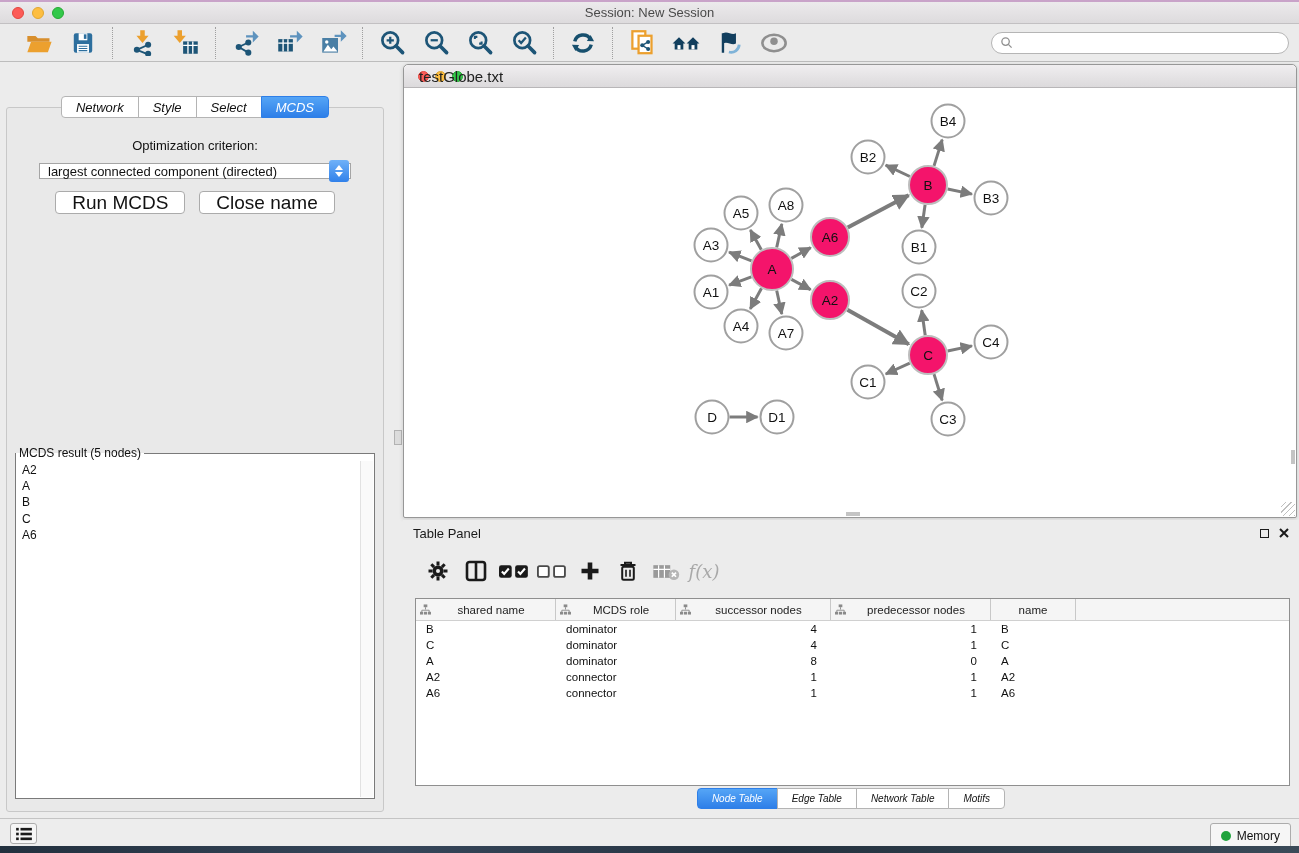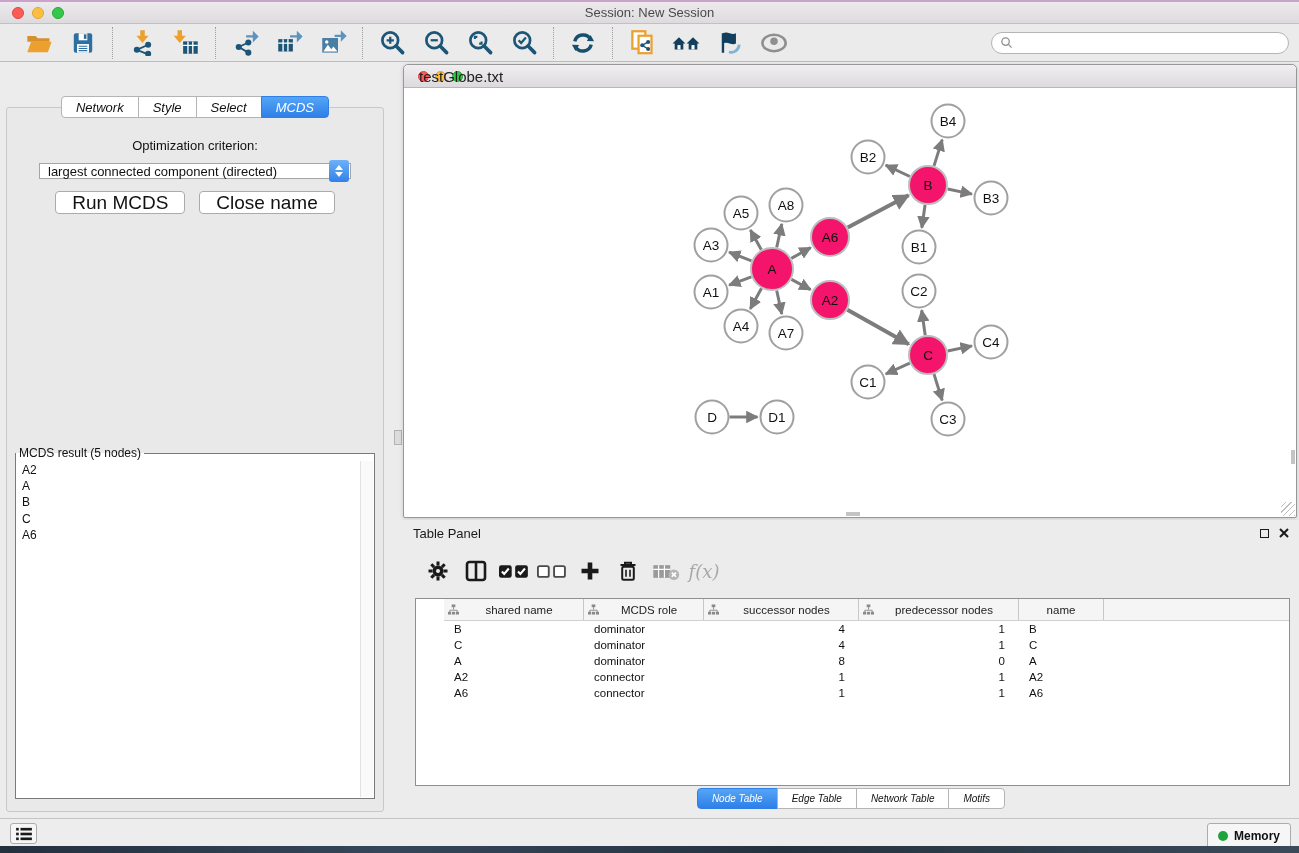--- a/index.html
+++ b/index.html
@@ -82,39 +82,39 @@
   .nw-vscroll { position:absolute; right:1px; top:362px; width:4px; height:14px; background:#C4C4C4; }
 
   
   .table-panel { position:absolute; left:403px; top:520px; width:896px; height:298px; background:#ECECEC; }
   .tp-toolbar { position:absolute; left:0; top:28px; height:46px; right:0; display:flex;
                 align-items:center; gap:4px; padding-left:18px; }
   .tp-btn { width:34px; height:34px; border:none; background:transparent; display:flex;
             align-items:center; justify-content:center; cursor:pointer; }
   .tp-btn.disabled { cursor:default;align-items:center; }
   .data-table { position:absolute; left:12px; right:9px; top:78px; height:188px; background:#fff;
-                border:1px solid #8F8F8F; overflow:hidden;padding-left:28px; }
+                border:1px solid #8F8F8F; overflow:hidden; }
   .dt-header { display:flex; height:22px; background:#F5F5F5; border-bottom:1px solid #D0D0D0; }
   .dt-hcell { display:flex; align-items:center; border-right:1px solid #C8C8C8; font-size:11.5px;
               color:#222; padding:0 4px; }
   .dt-hcell .hlabel { flex:1; text-align:center; }
   .dt-row { display:flex; height:16px; font-size:11.5px; color:#111; cursor:default; }
   .dt-cell { padding:0 10px; display:flex; align-items:center; overflow:hidden; }
   .dt-cell.right { justify-content:flex-end; padding-right:14px; }
   .tp-tabs { position:absolute; left:0; right:0; top:268px; display:flex; justify-content:center; }
   .tp-tabs .seg-tab { font-size:10px; height:21px; }
 
   
   .status-bar { position:absolute; left:0; top:818px; width:1299px; height:28px; background:#EDEDED;
                 border-top:1px solid #C4C4C4; }
   .list-btn { position:absolute; left:10px; top:4px; width:27px; height:21px; background:#F6F6F6;
               border:1px solid #ACACAC; border-radius:3px; display:flex; align-items:center; justify-content:center; cursor:pointer; }
   .memory-btn { position:absolute; right:8px; top:4px; height:21px; padding:12px 10px; background:#F6F6F6;
                 border:1px solid #ACACAC; border-radius:3px; display:flex; align-items:center; gap:6px;
-                font-size:12px; color:#111; cursor:pointer;font-weight:bold; }
+                font-size:12px; color:#111; cursor:pointer; }
   .mem-dot { width:10px; height:10px; border-radius:50%; background:#1FA33C; }
   .desktop-bottom { position:absolute; left:0; top:846px; width:1299px; height:7px;
                     background:linear-gradient(90deg,#22303E,#36465A 30%,#24323F 60%,#3A4A58); }
   .ic { display:inline-flex; align-items:center; justify-content:center; }
 </style>
 </head>
 <body>
 
 <div class="screen">
 

